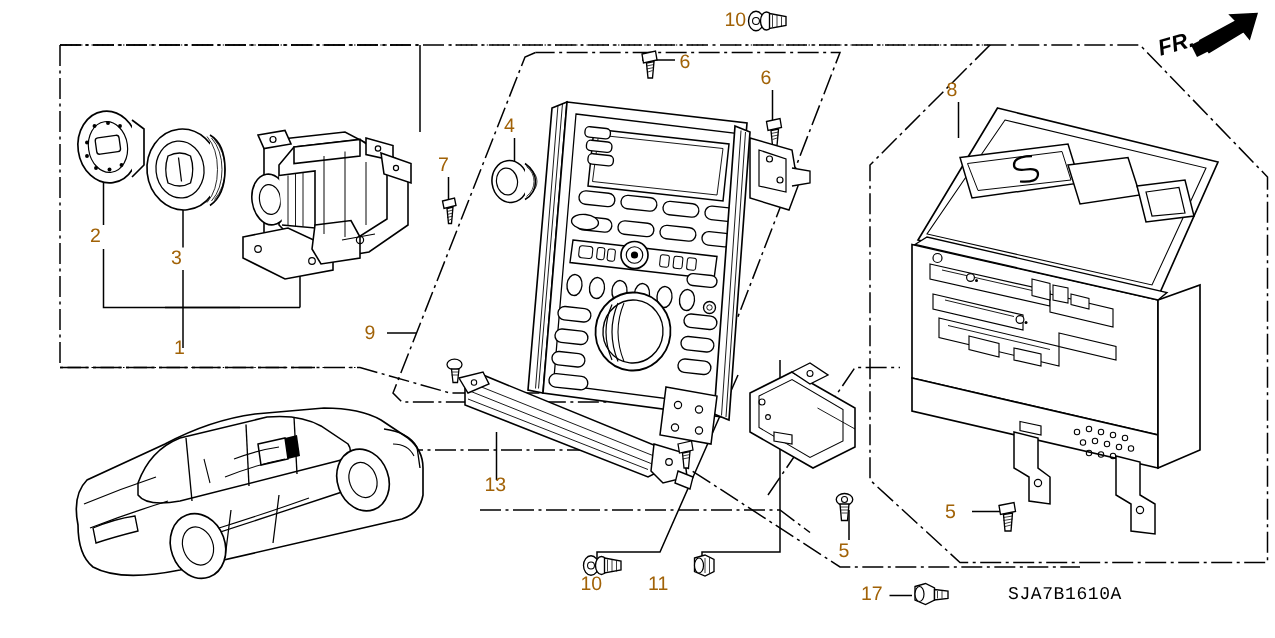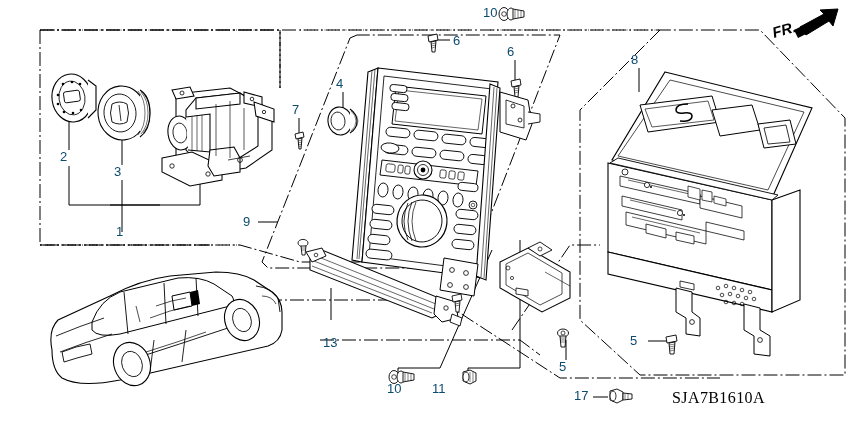--- a/index.html
+++ b/index.html
@@ -21,28 +21,28 @@
     position: absolute;
     left: 0;
     top: 0;
     width: 850px;
     height: 425px;
   }
   .callout {
     position: absolute;
     font-family: "Liberation Sans", sans-serif;
     font-size: 13px;
-    color: #0c4a6e;
+    color: #a16207;
     line-height: 1;
     white-space: nowrap;
   }
   .diagram-code {
     position: absolute;
-    font-family: Liberation Serif, serif;
-    font-size: 16px;
+    font-family: Liberation Mono, monospace;
+    font-size: 12px;
     letter-spacing: 0.4px;
     color: #000000;
     white-space: nowrap;
   }
   .fr-label {
     position: absolute;
     font-family: "Liberation Sans", sans-serif;
     font-size: 15px;
     font-weight: bold;
     font-style: italic;
@@ -564,19 +564,19 @@
   <span class="callout" style="left:559px; top:360px;">5</span>
   <span class="callout" style="left:453px; top:34px;">6</span>
   <span class="callout" style="left:507px; top:45px;">6</span>
   <span class="callout" style="left:292px; top:103px;">7</span>
   <span class="callout" style="left:631px; top:53px;">8</span>
   <span class="callout" style="left:243px; top:215px;">9</span>
   <span class="callout" style="left:483px; top:6px;">10</span>
   <span class="callout" style="left:387px; top:382px;">10</span>
   <span class="callout" style="left:432px; top:382px;">11</span>
   <span class="callout" style="left:574px; top:389px;">17</span>
-  <span class="callout" style="left:323px; top:336px;">13</span>
+  <span class="callout" style="left:323px; top:316px;">13</span>
 
   <span class="fr-label" style="left:772px; top:21px;">FR.</span>
 
   <span class="diagram-code" style="left:672px; top:389px;">SJA7B1610A</span>
 
 </div>
 
 </body></html>

